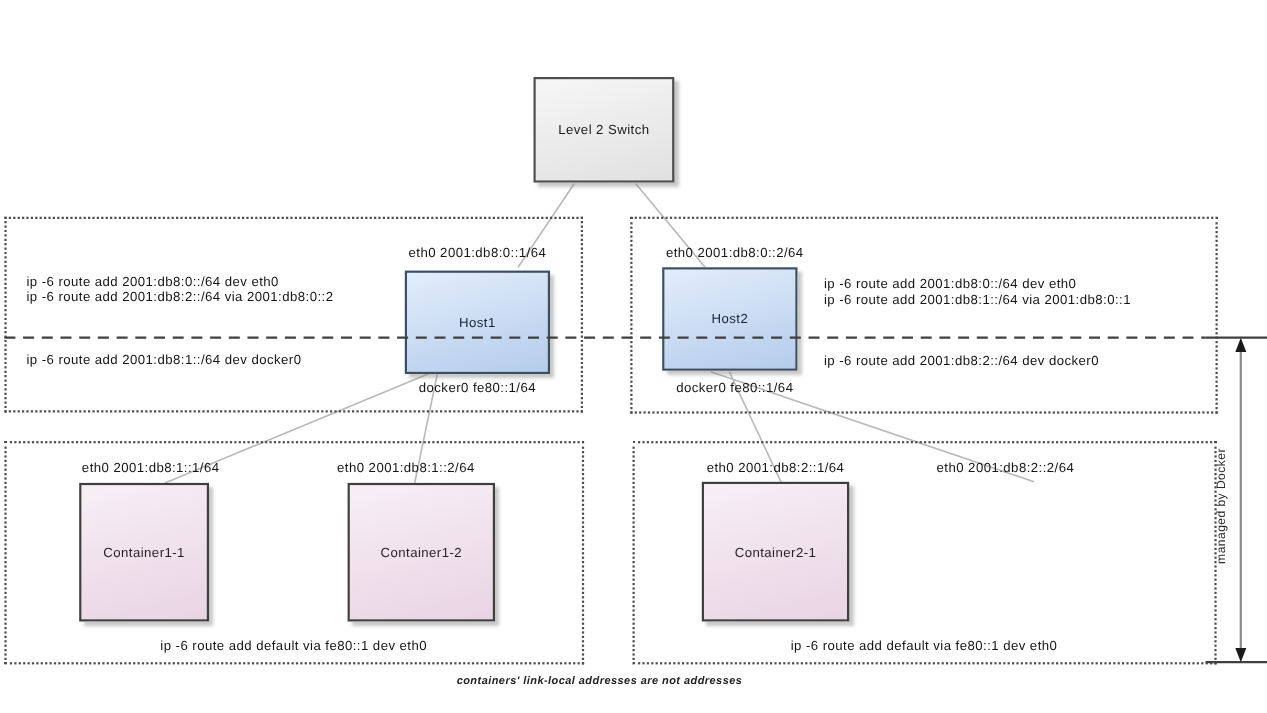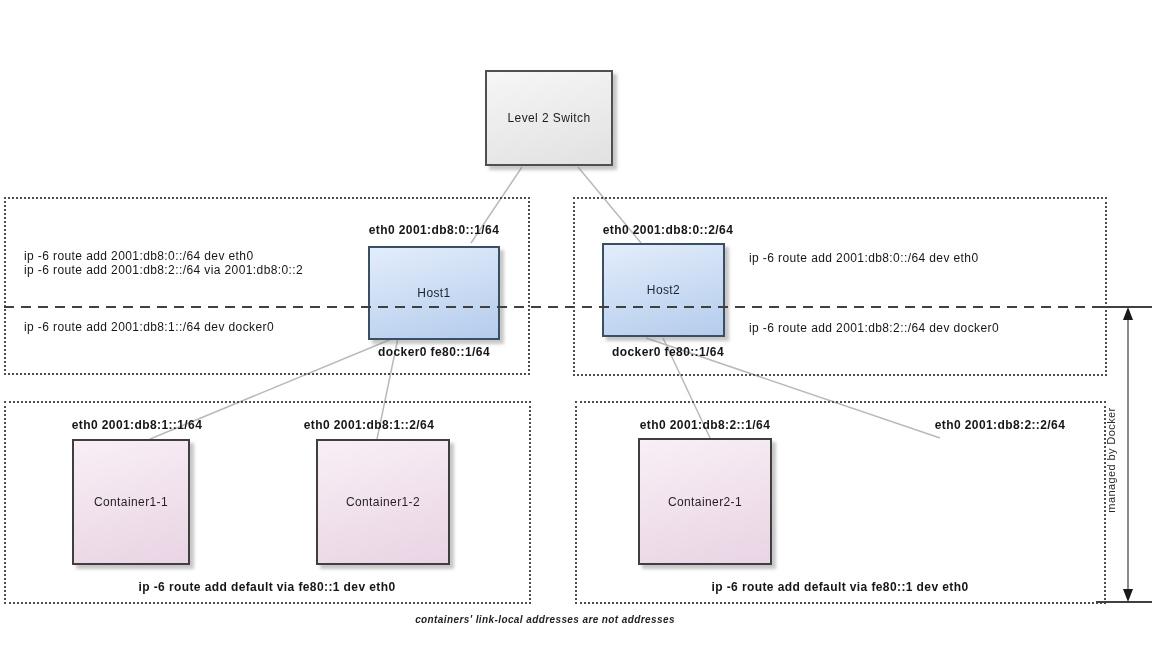--- a/index.html
+++ b/index.html
@@ -39,21 +39,21 @@
   }
   .node.container{
     border:2px solid var(--container-border);
     background:linear-gradient(165deg,var(--container-top),var(--container-bottom));
     color:#241f24;
   }
   .lbl{
     position:absolute;z-index:4;font-size:12px;letter-spacing:.4px;
     white-space:nowrap;color:var(--ink);line-height:13px;
   }
-  .lbl.center{text-align:center;font-weight:bold;}
+  .lbl.center{text-align:center;}
   .rotated{
     position:absolute;z-index:4;width:160px;height:16px;text-align:center;
     font-size:11px;letter-spacing:.4px;color:#2b2b2b;
     transform:rotate(-90deg);transform-origin:center center;white-space:nowrap;
   }
   .footnote{
     position:absolute;z-index:4;font-size:10px;font-style:italic;font-weight:bold;
     letter-spacing:.4px;text-align:center;color:#222;white-space:nowrap;
   }
 </style>
@@ -98,27 +98,28 @@
   </div>
 
   <div class="lbl center" style="left:354px;top:224px;width:160px">eth0 2001:db8:0::1/64</div>
   <div class="lbl center" style="left:588px;top:224px;width:160px">eth0 2001:db8:0::2/64</div>
   <div class="lbl center" style="left:364px;top:346px;width:140px">docker0 fe80::1/64</div>
   <div class="lbl center" style="left:598px;top:346px;width:140px">docker0 fe80::1/64</div>
 
   <div class="lbl center" style="left:52px;top:419px;width:170px">eth0 2001:db8:1::1/64</div>
   <div class="lbl center" style="left:284px;top:419px;width:170px">eth0 2001:db8:1::2/64</div>
   <div class="lbl center" style="left:620px;top:419px;width:170px">eth0 2001:db8:2::1/64</div>
-  <div class="lbl center" style="left:915px;top:419px;width:170px">eth0 2001:db8:2::2/64</div>
+  <div class="lbl center" style="left:829px;top:419px;width:170px">eth0 2001:db8:2::2/64</div>
 
   <div class="lbl" style="left:24px;top:250px">ip -6 route add 2001:db8:0::/64 dev eth0</div>
   <div class="lbl" style="left:24px;top:264px">ip -6 route add 2001:db8:2::/64 via 2001:db8:0::2</div>
   <div class="lbl" style="left:24px;top:321px">ip -6 route add 2001:db8:1::/64 dev docker0</div>
 
   <div class="lbl" style="left:749px;top:252px">ip -6 route add 2001:db8:0::/64 dev eth0</div>
+  <div class="lbl" style="left:749px;top:266px">ip -6 route add 2001:db8:1::/64 via 2001:db8:0::1</div>
   <div class="lbl" style="left:749px;top:322px">ip -6 route add 2001:db8:2::/64 dev docker0</div>
 
   <div class="lbl center" style="left:107px;top:581px;width:320px">ip -6 route add default via fe80::1 dev eth0</div>
   <div class="lbl center" style="left:680px;top:581px;width:320px">ip -6 route add default via fe80::1 dev eth0</div>
 
   <div class="rotated" style="left:1033px;top:452px">managed by Docker</div>
 
   <div class="footnote" style="left:345px;top:614px;width:400px">containers' link-local addresses are not addresses</div>
 
   <svg id="overlay" class="layer" width="1152" height="648">

